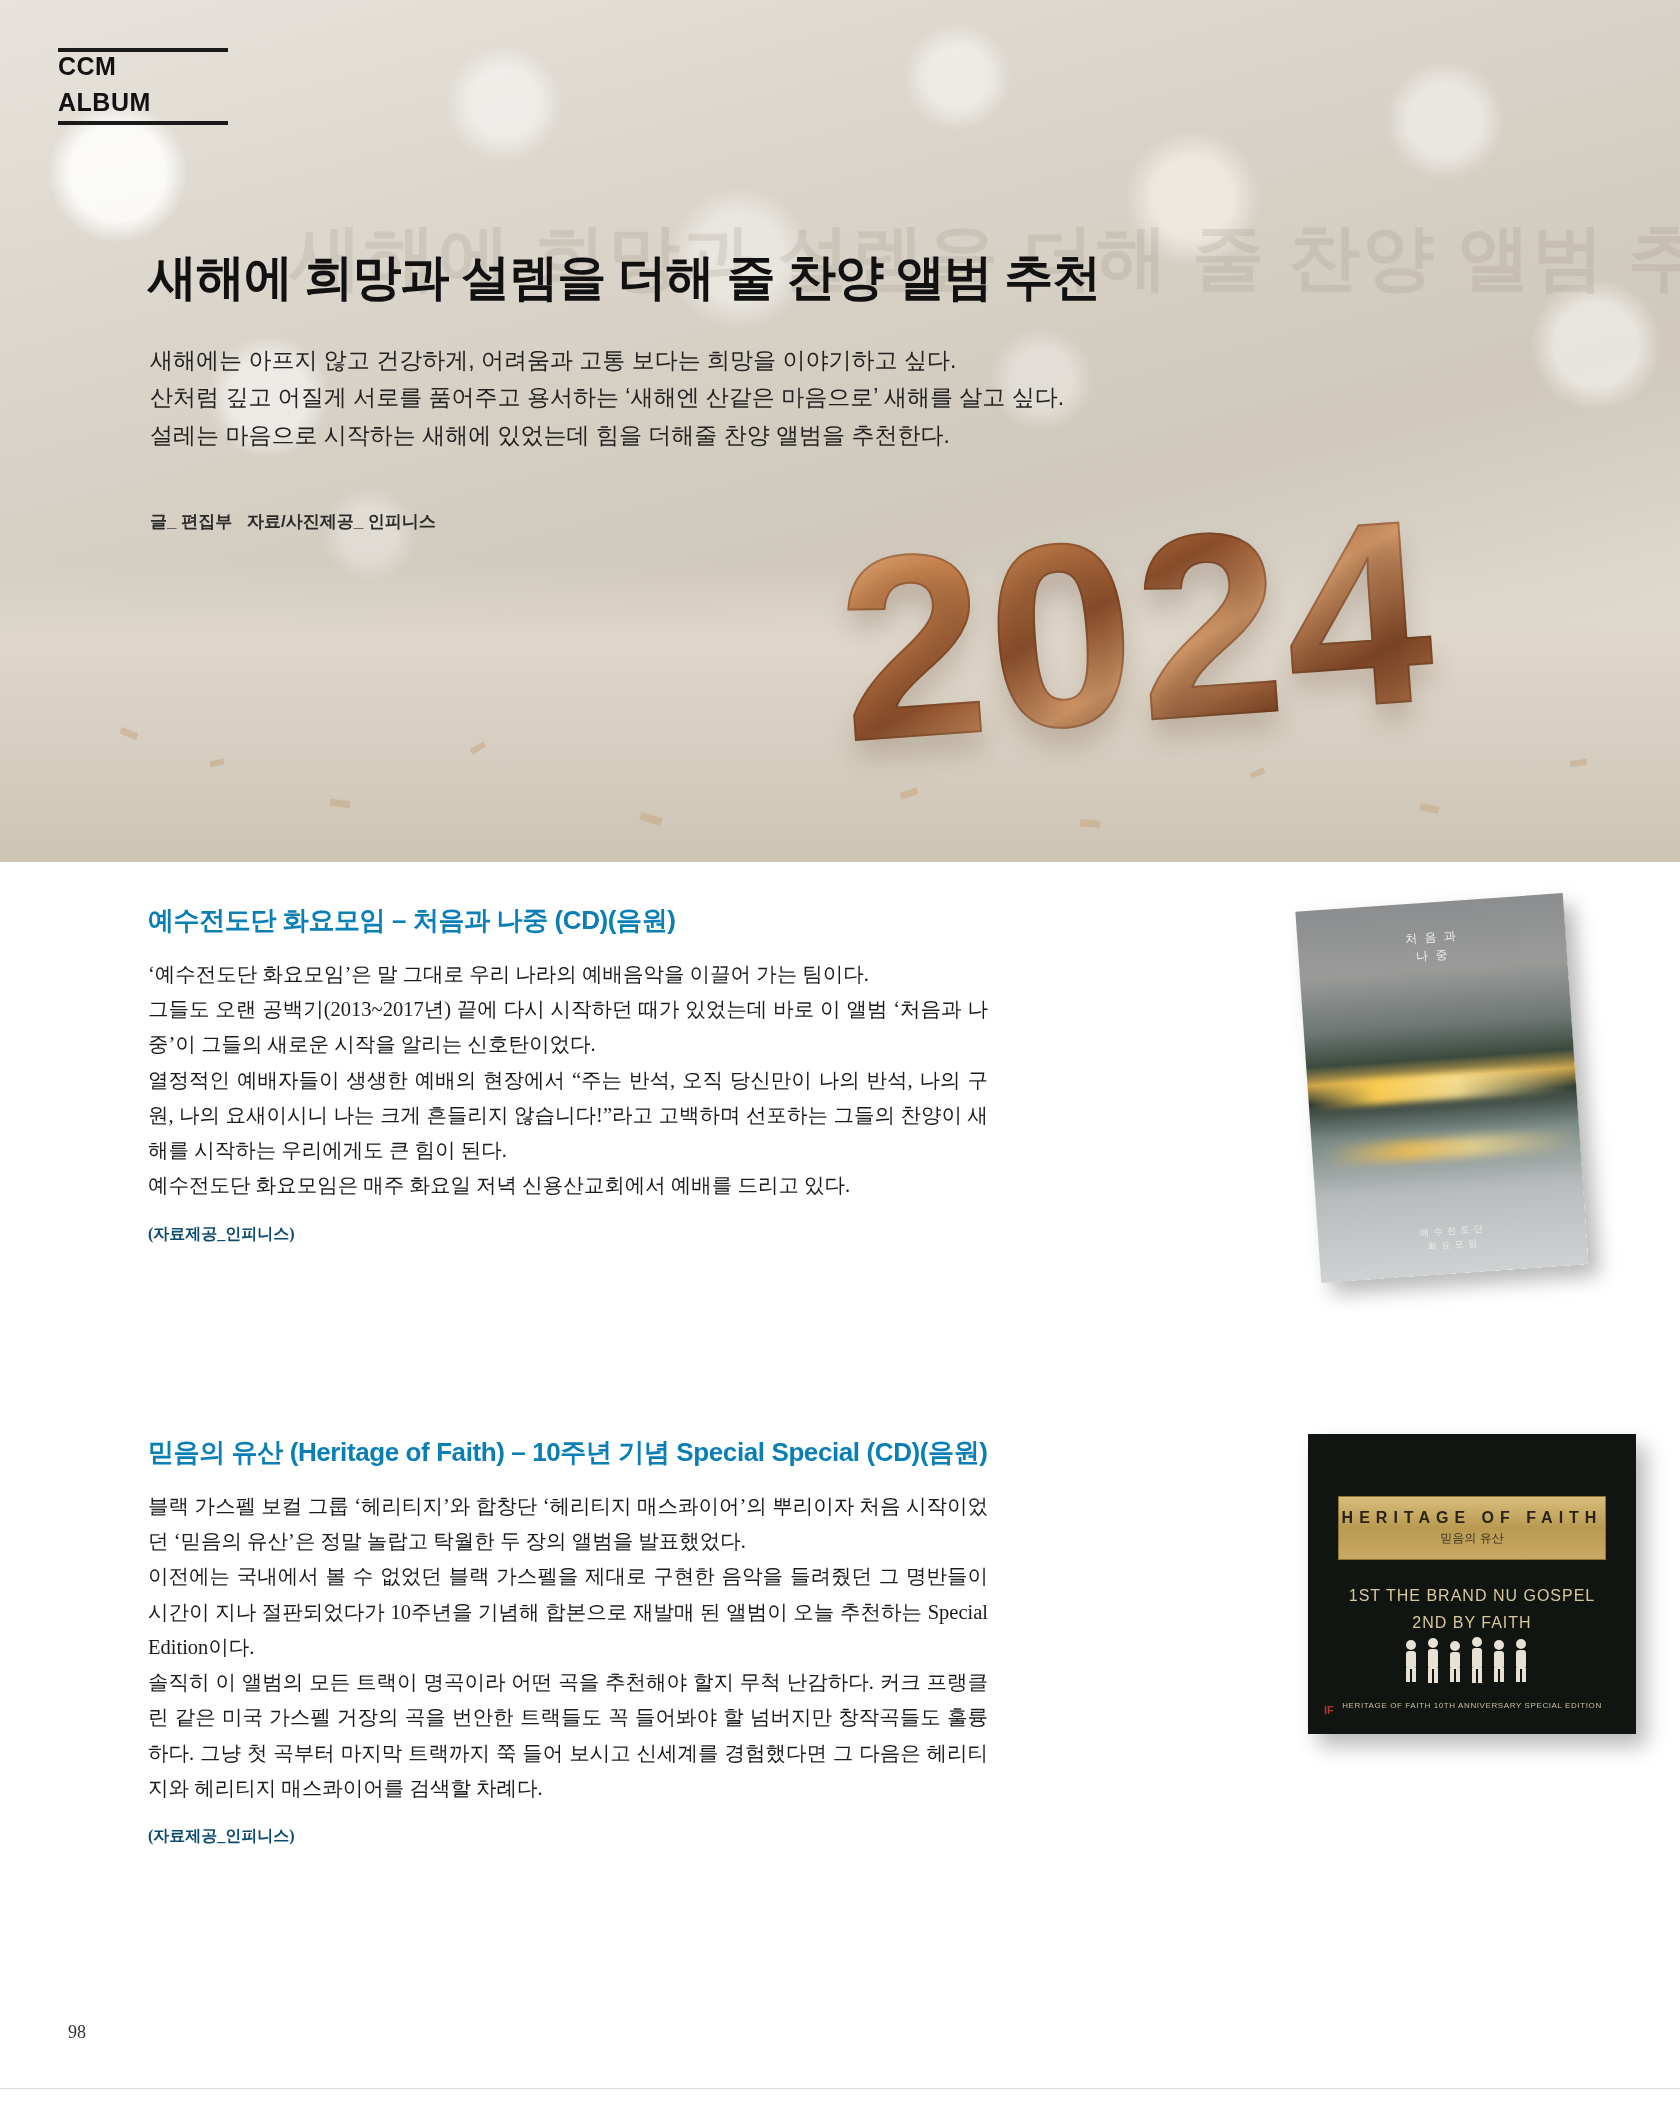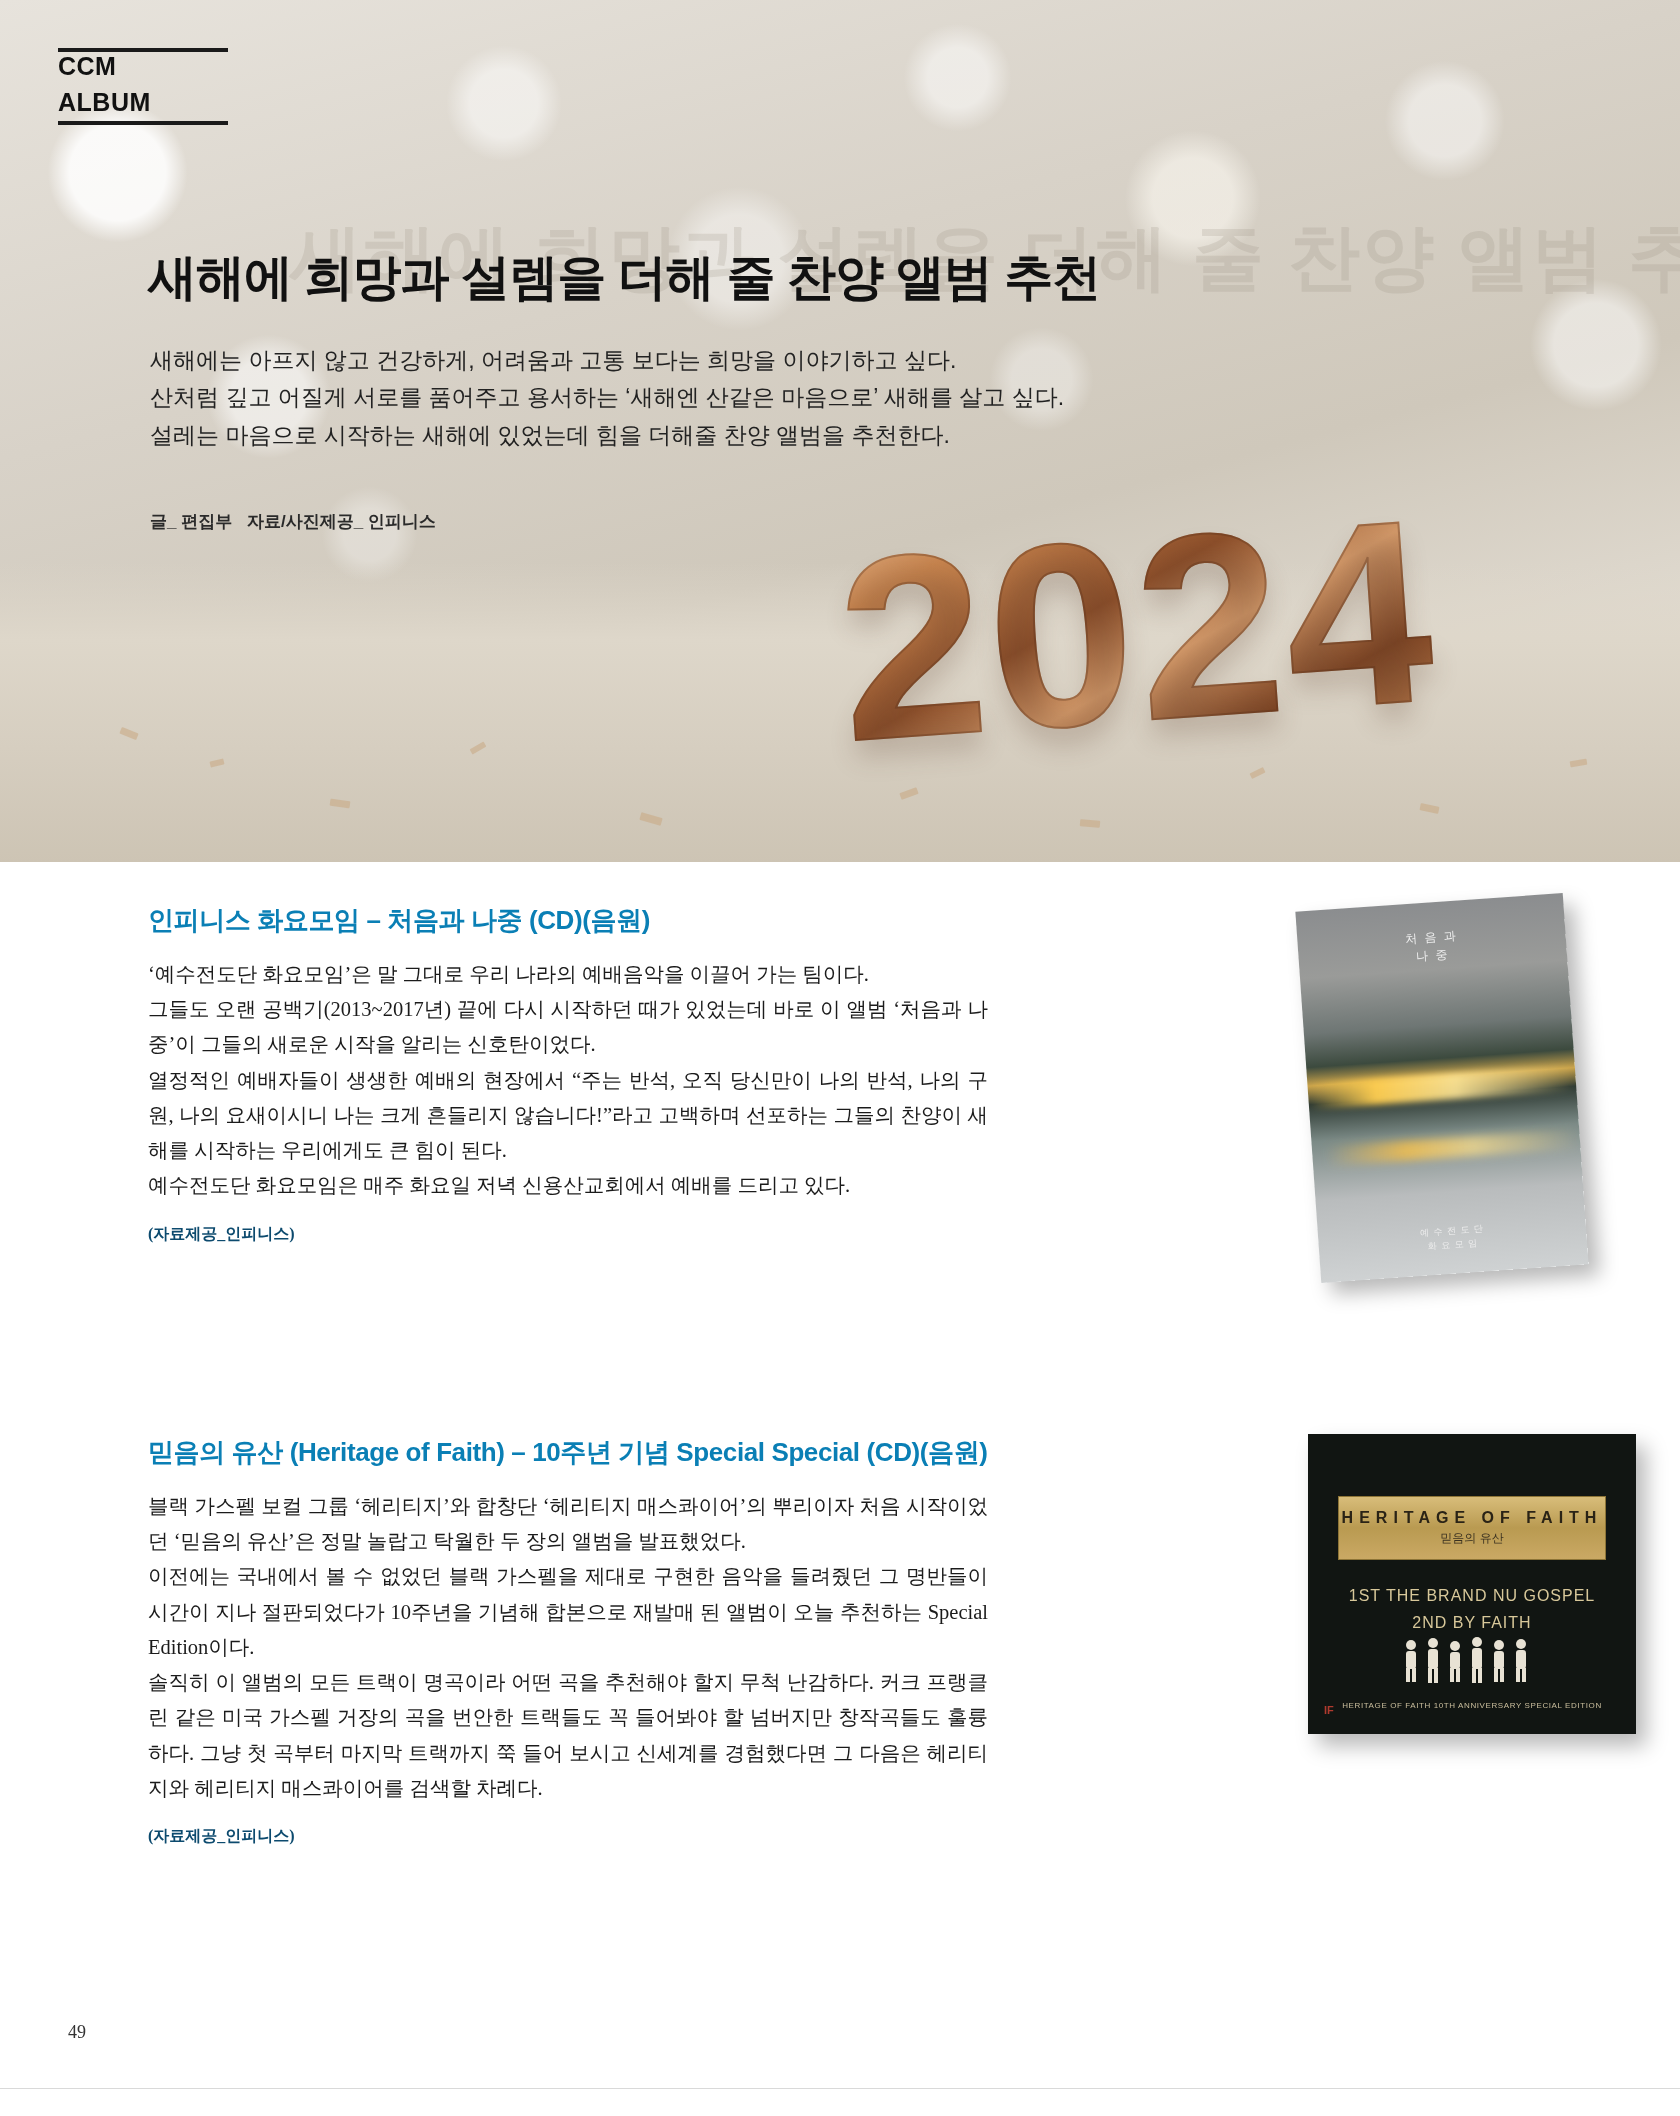--- a/index.html
+++ b/index.html
@@ -358,21 +358,21 @@
 설레는 마음으로 시작하는 새해에 있었는데 힘을 더해줄 찬양 앨범을 추천한다.</div>
   <div class="hero-credit">
     <b>글_ 편집부</b>
     <b style="margin-left:10px;">자료/사진제공_ 인피니스</b>
   </div>
 </div>
 
 <div class="content">
 
   <div class="article a1">
-    <h2 class="art-head">인피니스 화요모임 – 처음과 나중 (CD)(음원)</h2>
+    <h2 class="art-head">예수전도단 화요모임 – 처음과 나중 (CD)(음원)</h2>
     <div class="art-body">‘예수전도단 화요모임’은 말 그대로 우리 나라의 예배음악을 이끌어 가는 팀이다.
 그들도 오랜 공백기(2013~2017년) 끝에 다시 시작하던 때가 있었는데 바로 이 앨범 ‘처음과 나중’이 그들의 새로운 시작을 알리는 신호탄이었다.
 열정적인 예배자들이 생생한 예배의 현장에서 “주는 반석, 오직 당신만이 나의 반석, 나의 구원, 나의 요새이시니 나는 크게 흔들리지 않습니다!”라고 고백하며 선포하는 그들의 찬양이 새해를 시작하는 우리에게도 큰 힘이 된다.
 예수전도단 화요모임은 매주 화요일 저녁 신용산교회에서 예배를 드리고 있다.</div>
     <div class="art-note">(자료제공_인피니스)</div>
 
     <div class="cover cover1">
       <div class="c1-top-text">처 음 과
 나 중</div>
       <div class="glow"></div>
@@ -425,14 +425,14 @@
               <rect x="125" y="31" width="4" height="14"></rect>
           </g>
         </svg>
       </div>
       <div class="foot">HERITAGE OF FAITH 10TH ANNIVERSARY SPECIAL EDITION</div>
       <div class="redmark">IF</div>
     </div>
   </div>
 </div>
 
-<div class="folio">49</div>
+<div class="folio">98</div>
 <div class="edge-line"></div>
 
 </body></html>

